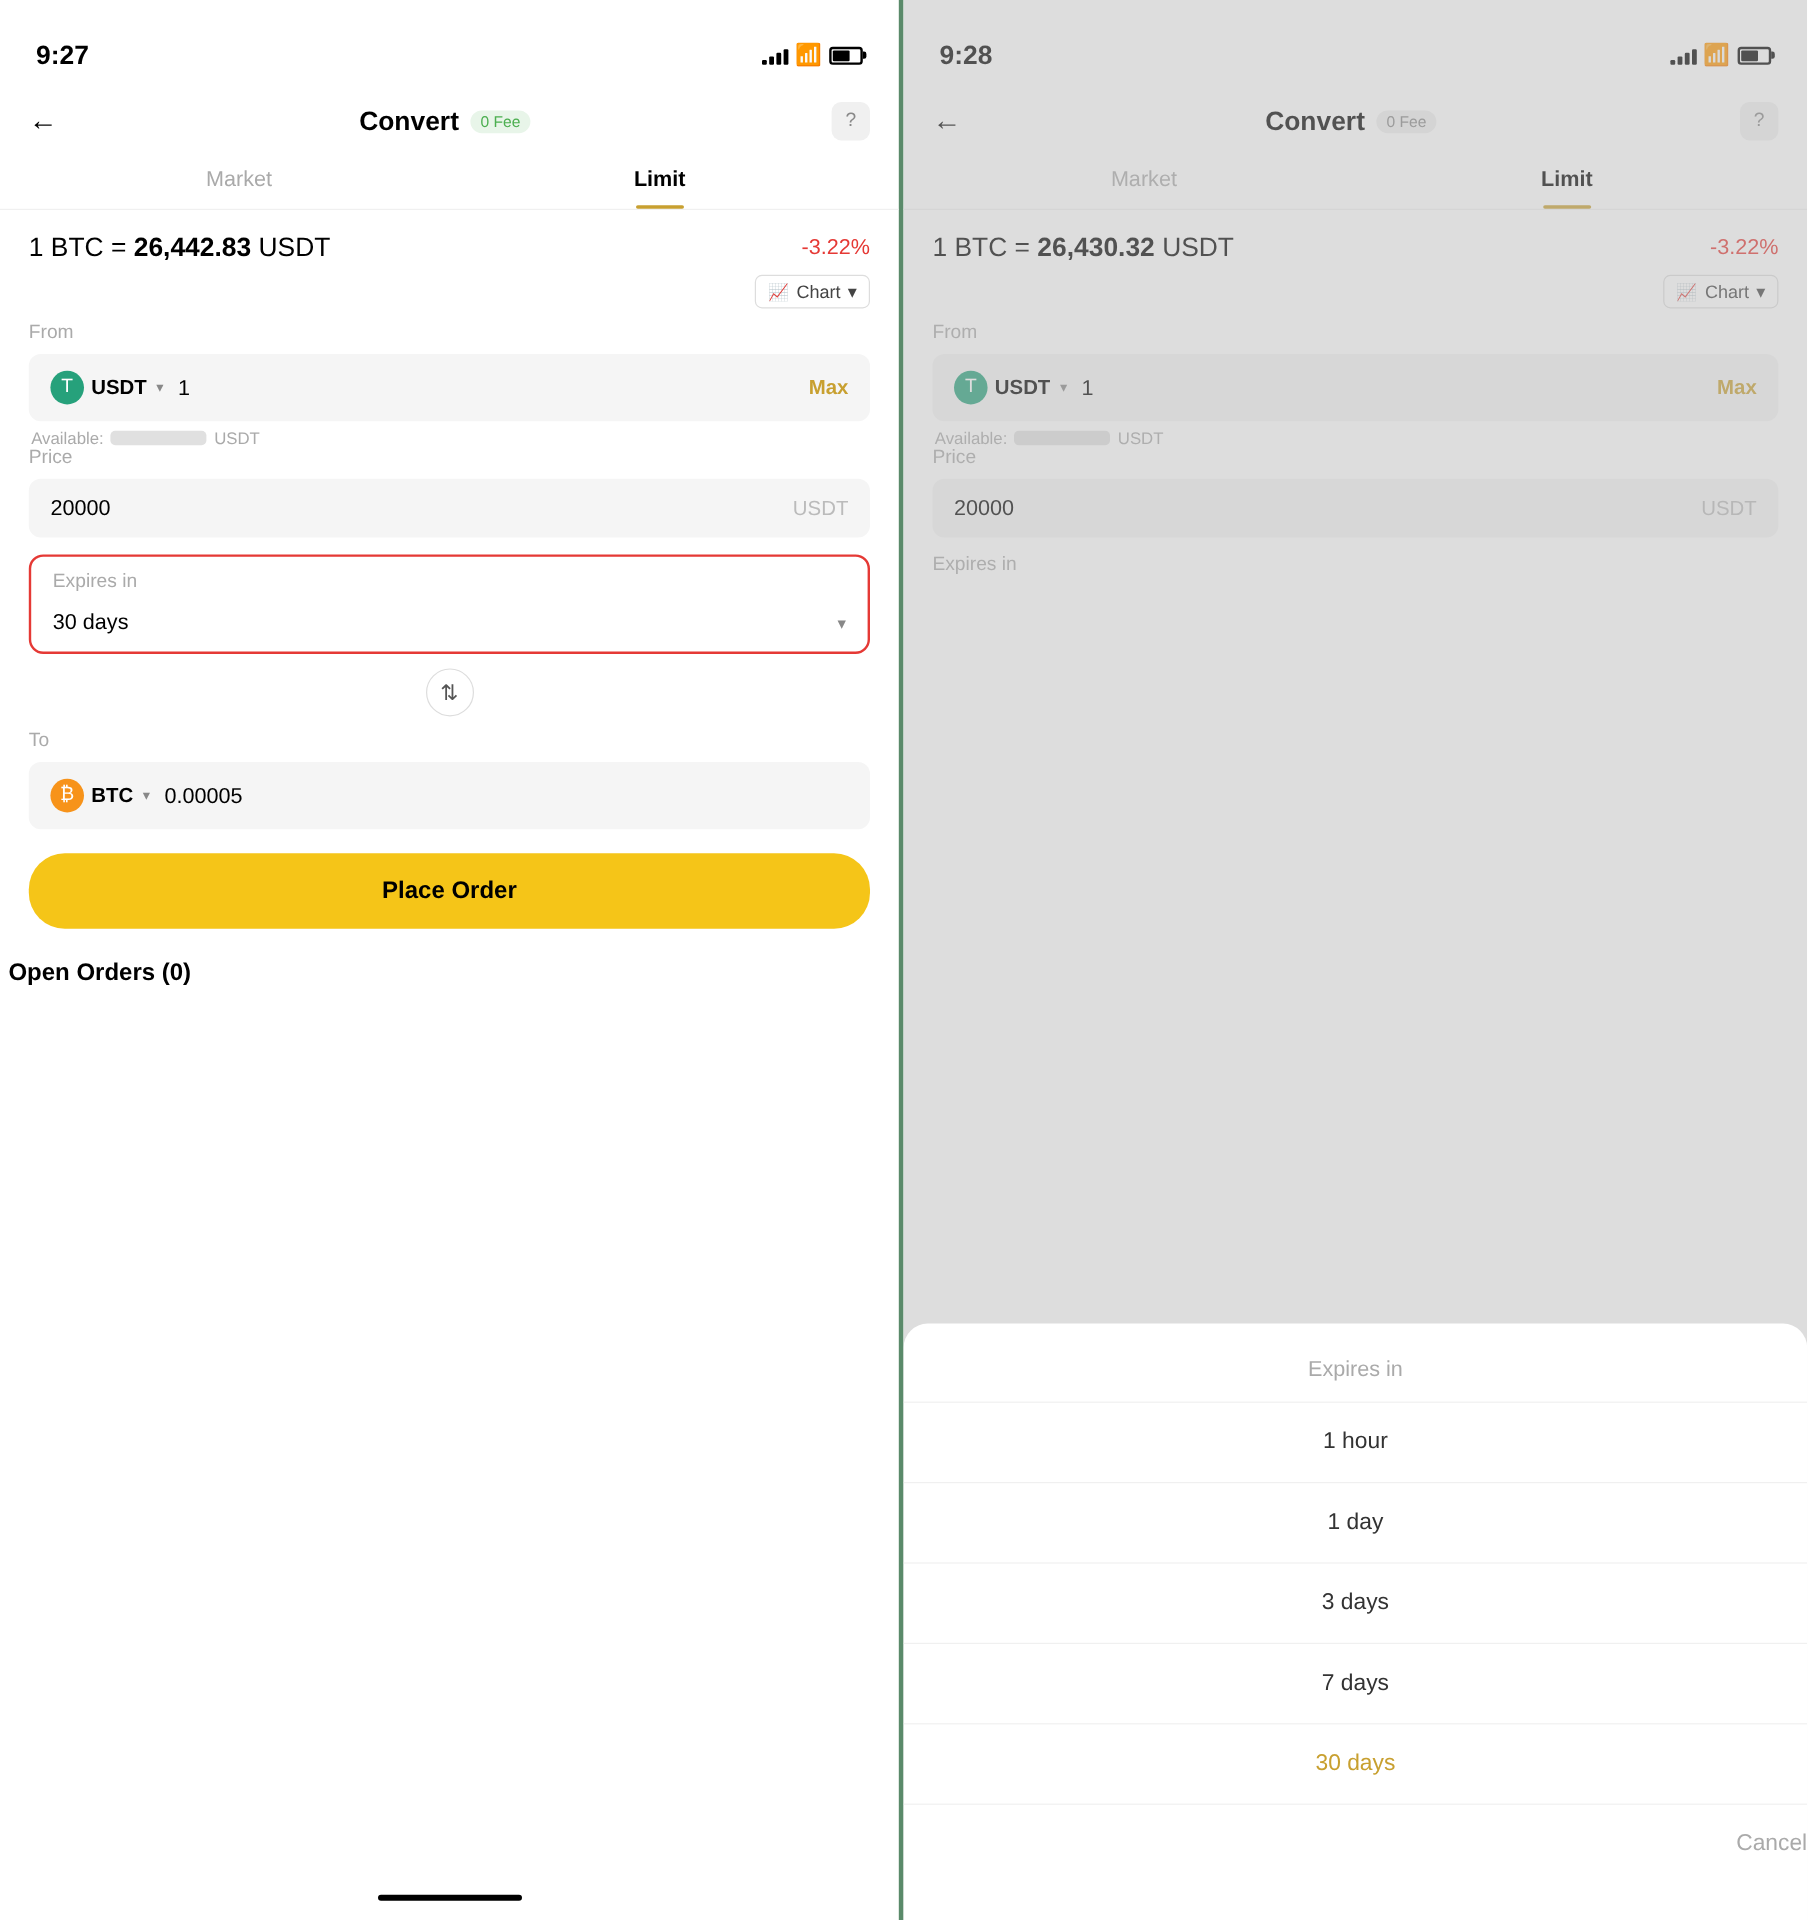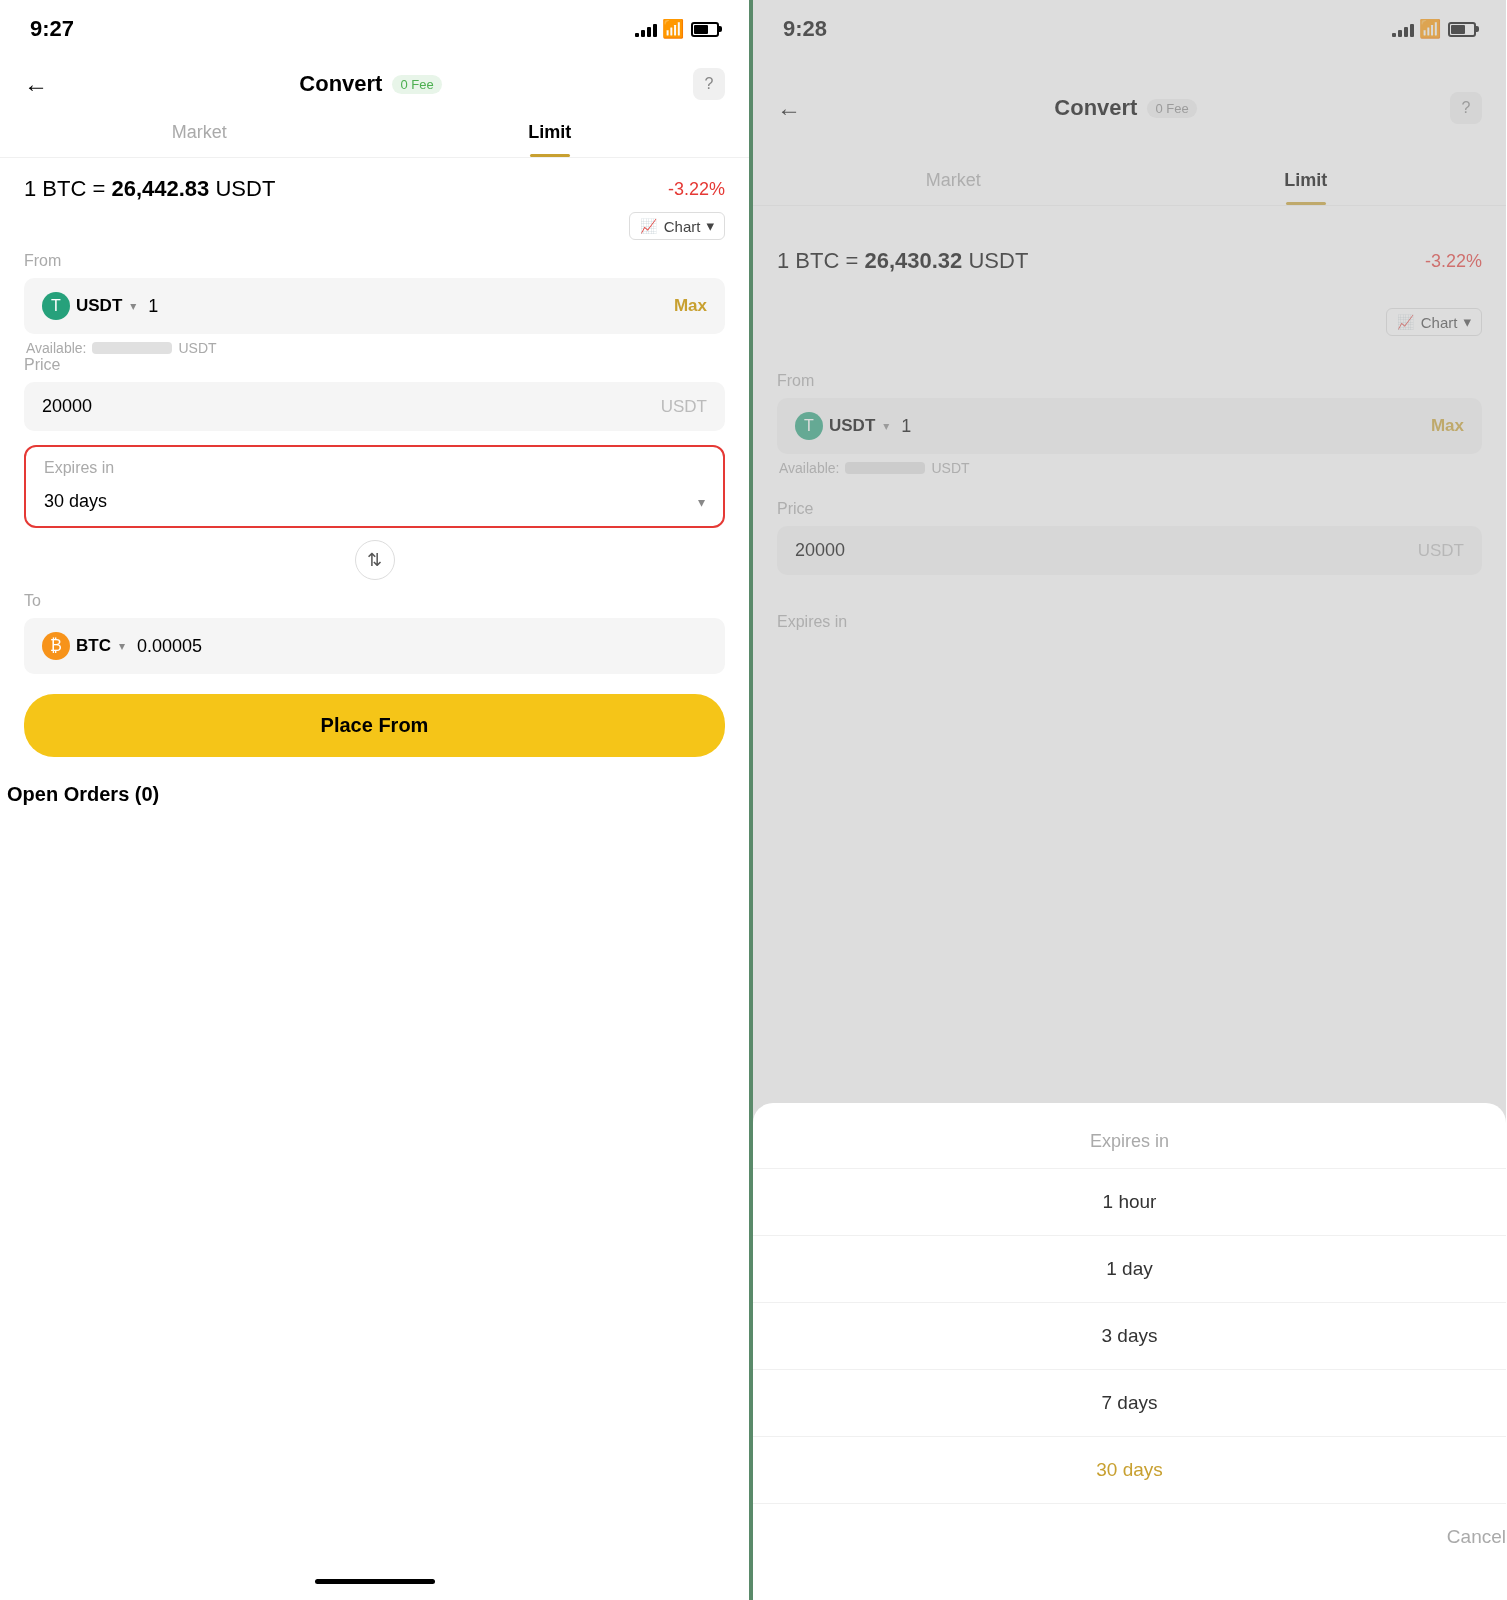--- a/index.html
+++ b/index.html
@@ -24,20 +24,21 @@
     .screen-left { border-right: 4px solid #5a8a6a; }
     .screen-right { background: #fff; }
 
     
     .status-bar {
       display: flex;
       justify-content: space-between;
       align-items: center;
       padding: 6px 30px 8px 30px;
       height: 60px;
+      margin-top: 17px;
     }
     .status-time {
       font-size: 22px;
       font-weight: 600;
       color: #000;
     }
     .status-icons {
       display: flex;
       align-items: center;
       gap: 6px;
@@ -429,21 +430,20 @@
       cursor: pointer;
     }
 
     
     .right-content {
       position: relative;
       z-index: 1;
       flex: 1;
       display: flex;
       flex-direction: column;
-      gap: 24px;
     }
   </style>
 </head>
 <body>
 
 <div class="screen screen-left">
 
   <div class="status-bar">
     <span class="status-time">9:27</span>
     <div class="status-icons">
@@ -537,21 +537,21 @@
       <div class="currency-selector">
         <div class="currency-icon btc">₿</div>
         <span class="currency-name">BTC</span>
         <span class="dropdown-arrow">▾</span>
       </div>
       <span class="input-value">0.00005</span>
     </div>
   </div>
 
   <div class="place-order-wrapper">
-    <button class="place-order-btn">Place From</button>
+    <button class="place-order-btn">Place Order</button>
   </div>
 
   <div class="open-orders">Open Orders (0)</div>
 
   <div class="home-indicator">
     <div class="home-bar"></div>
   </div>
 </div>
 
 <div class="screen screen-right">

